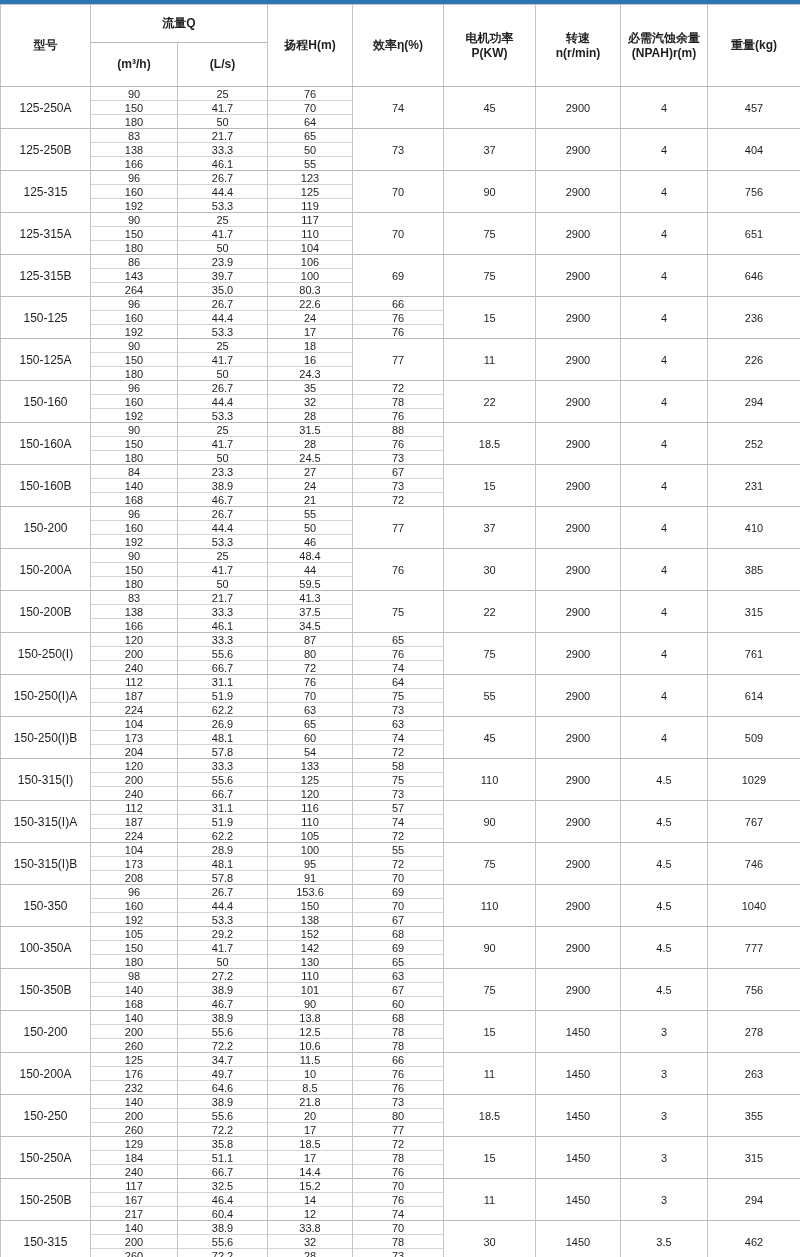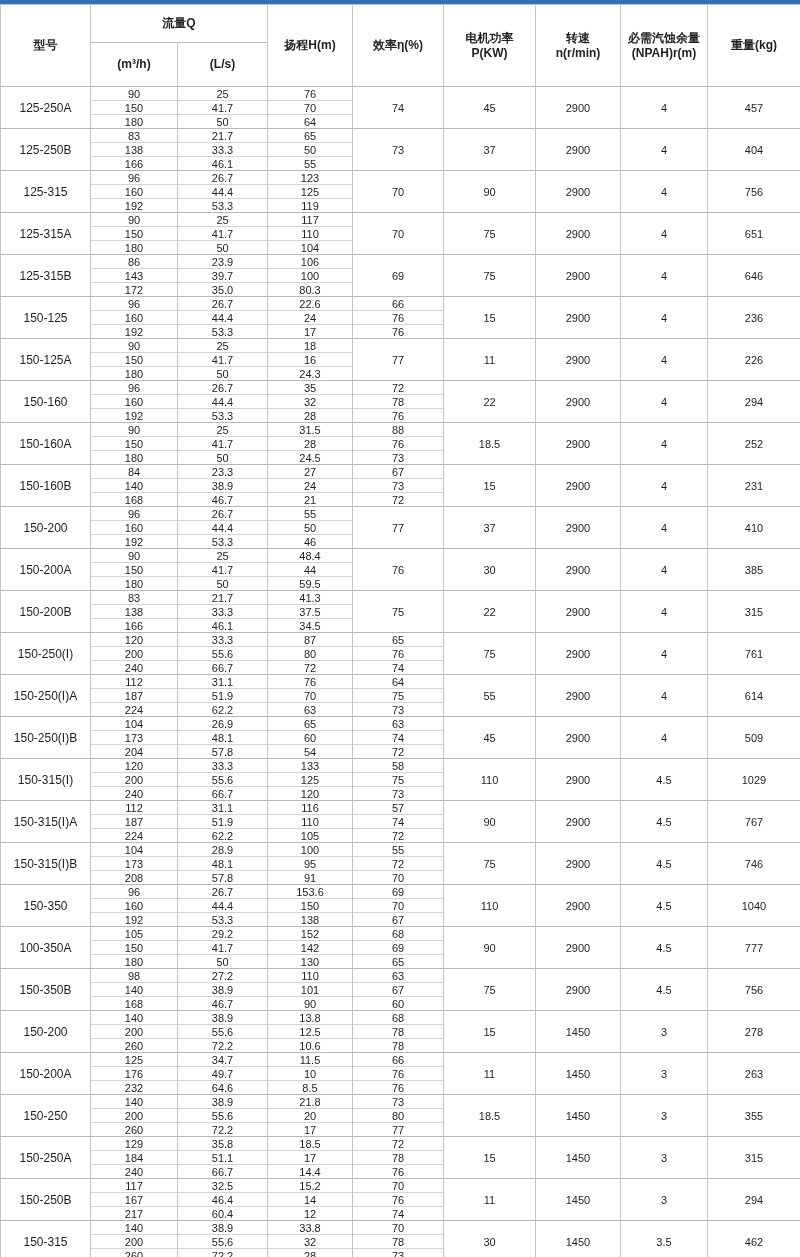--- a/index.html
+++ b/index.html
@@ -170,21 +170,21 @@
         <td rowspan="3">2900</td>
         <td rowspan="3">4</td>
         <td rowspan="3">646</td>
       </tr>
       <tr>
         <td class="sub-line">143</td>
         <td class="sub-line">39.7</td>
         <td class="sub-line">100</td>
       </tr>
       <tr>
-        <td class="sub-line">172</td>
+        <td class="sub-line">264</td>
         <td class="sub-line">35.0</td>
         <td class="sub-line">80.3</td>
       </tr>
       <tr class="group-start">
         <td rowspan="3" class="model-col">150-125</td>
         <td>96</td>
         <td>26.7</td>
         <td>22.6</td>
         <td>66</td>
         <td rowspan="3">15</td>

